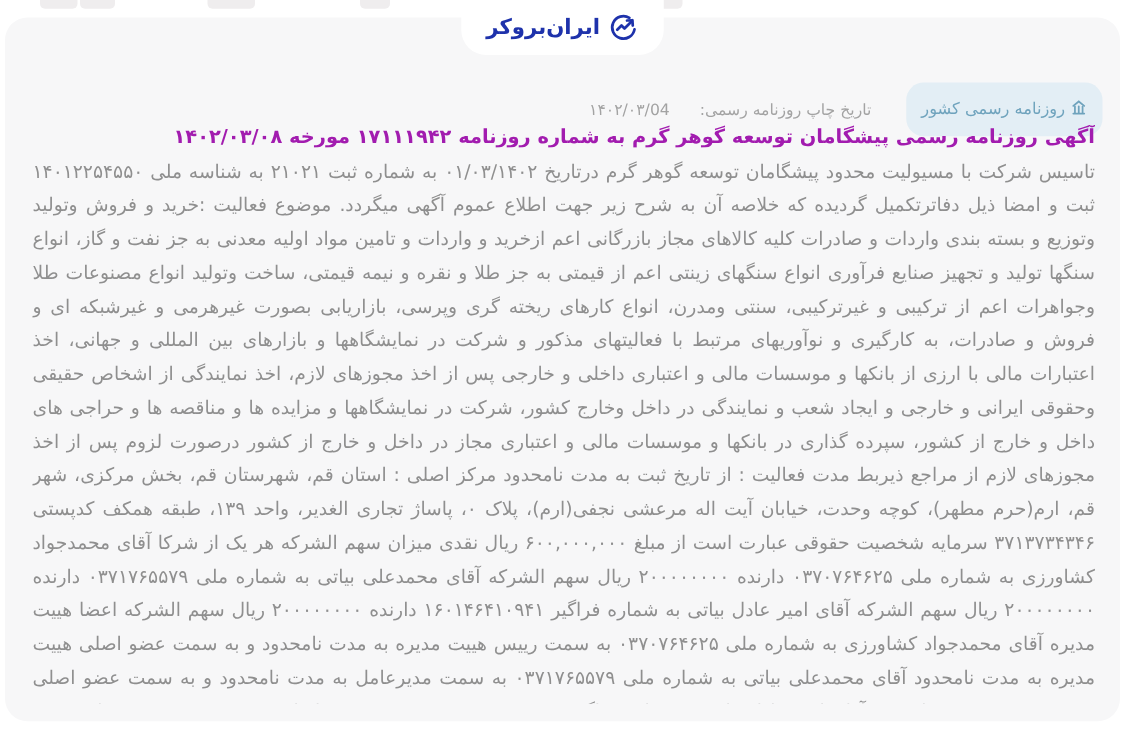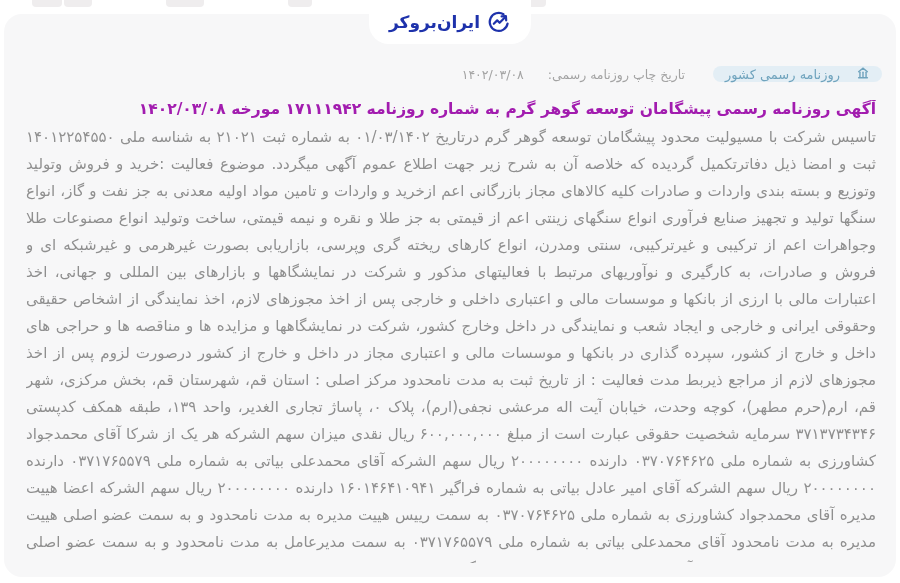--- a/index.html
+++ b/index.html
@@ -23,23 +23,23 @@
   .logo-notch { position:absolute; top:0; left:50%; transform:translateX(-50%);
                 width:162px; height:44px; background:#ffffff;
                 border-radius:0 0 20px 20px; display:flex; align-items:center;
                 justify-content:center; gap:7px; direction:rtl; z-index:3; }
   .logo-text { font-size:17px; font-weight:bold; color:#1e32ab; letter-spacing:0;text-align:right; }
   .logo-ic { width:24px; height:24px; display:block; }
 
   
   .meta-row { position:absolute; top:52px; right:14px; left:20px; direction:rtl;
               display:flex; align-items:center; gap:28px; z-index:2; }
-  .badge { display:flex; align-items:center; gap:16px; direction:rtl;
+  .badge { display:flex; align-items:center; gap:4px; direction:rtl;
            background:#e3eef5; color:#6fa3bd; border:none; cursor:pointer;
-           height:16px; padding:0 12px; border-radius:14px; font-size:13px;
+           height:43px; padding:0 12px; border-radius:14px; font-size:13px;
            font-family:inherit; }
   .badge svg { width:14px; height:14px; }
   .date-item { font-size:12.5px; color:#a3a3a3; direction:rtl; white-space:nowrap; }
   .date-item .lbl { margin-left:20px; }
 
   
   .title { position:absolute; top:86px; right:20px; left:20px; direction:rtl;
            text-align:right; font-size:15.5px; font-weight:bold; color:#a21caf;
            white-space:nowrap; overflow:hidden; z-index:2; }
   .body-text { position:absolute; top:110px; right:20px; left:22px; bottom:14px;
@@ -70,21 +70,21 @@
             <path d="M11.5 13 V7"></path>
             <path d="M3 6.5 L8 2.5 L13 6.5"></path>
           </svg>
         </span>
         <span>روزنامه رسمی کشور</span>
       </button>
 
 
       <div class="date-item">
         <span class="lbl">تاریخ چاپ روزنامه رسمی:</span>
-        <span>۱۴۰۲/۰۳/۰۸</span>
+        <span>۱۴۰۲/۰۳/04</span>
       </div>
     </div>
 
     <h1 class="title">آگهی روزنامه رسمی پیشگامان توسعه گوهر گرم به شماره روزنامه ۱۷۱۱۱۹۴۲ مورخه ۱۴۰۲/۰۳/۰۸</h1>
 
     <p class="body-text">تاسیس شرکت با مسیولیت محدود پیشگامان توسعه گوهر گرم درتاریخ ۰۱/۰۳/۱۴۰۲ به شماره ثبت ۲۱۰۲۱ به شناسه ملی ۱۴۰۱۲۲۵۴۵۵۰ ثبت و امضا ذیل دفاترتکمیل گردیده که خلاصه آن به شرح زیر جهت اطلاع عموم آگهی میگردد. موضوع فعالیت :خرید و فروش وتولید وتوزیع و بسته بندی واردات و صادرات کلیه کالاهای مجاز بازرگانی اعم ازخرید و واردات و تامین مواد اولیه معدنی به جز نفت و گاز، انواع سنگها تولید و تجهیز صنایع فرآوری انواع سنگهای زینتی اعم از قیمتی به جز طلا و نقره و نیمه قیمتی، ساخت وتولید انواع مصنوعات طلا وجواهرات اعم از ترکیبی و غیرترکیبی، سنتی ومدرن، انواع کارهای ریخته گری وپرسی، بازاریابی بصورت غیرهرمی و غیرشبکه ای و فروش و صادرات، به کارگیری و نوآوریهای مرتبط با فعالیتهای مذکور و شرکت در نمایشگاهها و بازارهای بین المللی و جهانی، اخذ اعتبارات مالی با ارزی از بانکها و موسسات مالی و اعتباری داخلی و خارجی پس از اخذ مجوزهای لازم، اخذ نمایندگی از اشخاص حقیقی وحقوقی ایرانی و خارجی و ایجاد شعب و نمایندگی در داخل وخارج کشور، شرکت در نمایشگاهها و مزایده ها و مناقصه ها و حراجی های داخل و خارج از کشور، سپرده گذاری در بانکها و موسسات مالی و اعتباری مجاز در داخل و خارج از کشور درصورت لزوم پس از اخذ مجوزهای لازم از مراجع ذیربط مدت فعالیت : از تاریخ ثبت به مدت نامحدود مرکز اصلی : استان قم، شهرستان قم، بخش مرکزی، شهر قم، ارم(حرم مطهر)، کوچه وحدت، خیابان آیت اله مرعشی نجفی(ارم)، پلاک ۰، پاساژ تجاری الغدیر، واحد ۱۳۹، طبقه همکف کدپستی ۳۷۱۳۷۳۴۳۴۶ سرمایه شخصیت حقوقی عبارت است از مبلغ ۶۰۰,۰۰۰,۰۰۰ ریال نقدی میزان سهم الشرکه هر یک از شرکا آقای محمدجواد کشاورزی به شماره ملی ۰۳۷۰۷۶۴۶۲۵ دارنده ۲۰۰۰۰۰۰۰۰ ریال سهم الشرکه آقای محمدعلی بیاتی به شماره ملی ۰۳۷۱۷۶۵۵۷۹ دارنده ۲۰۰۰۰۰۰۰۰ ریال سهم الشرکه آقای امیر عادل بیاتی به شماره فراگیر ۱۶۰۱۴۶۴۱۰۹۴۱ دارنده ۲۰۰۰۰۰۰۰۰ ریال سهم الشرکه اعضا هییت مدیره آقای محمدجواد کشاورزی به شماره ملی ۰۳۷۰۷۶۴۶۲۵ به سمت رییس هییت مدیره به مدت نامحدود و به سمت عضو اصلی هییت مدیره به مدت نامحدود آقای محمدعلی بیاتی به شماره ملی ۰۳۷۱۷۶۵۵۷۹ به سمت مدیرعامل به مدت نامحدود و به سمت عضو اصلی هییت مدیره به مدت نامحدود آقای امیر عادل بیاتی به شماره فراگیر ۱۶۰۱۴۶۴۱۰۹۴۱ به سمت عضو اصلی هییت مدیره به مدت نامحدود و به سمت نایب رییس هییت مدیره به مدت نامحدود دارندگان حق امضا : کلیه اوراق و اسناد بهادار و تعهد آور شرکت از قبیل چک ، سفته ، بروات ، قراردادها، عقود اسلامی و همچنین کلیه نامه های عادی و اداری با امضای مدیر عامل همراه با مهر شرکت معتبر می باشد. اختیارات مدیر عامل : طبق اساسنامه روزنامه کثیر الانتشار پیام تجارت جهت درج آگهی های شرکت تعیین گردید. ثبت موضوع فعالیت مذکور به منزله اخذ و صدور پروانه فعالیت نمی باشد.</p>
   </div>
 
   <div class="logo-notch">
     <span>

